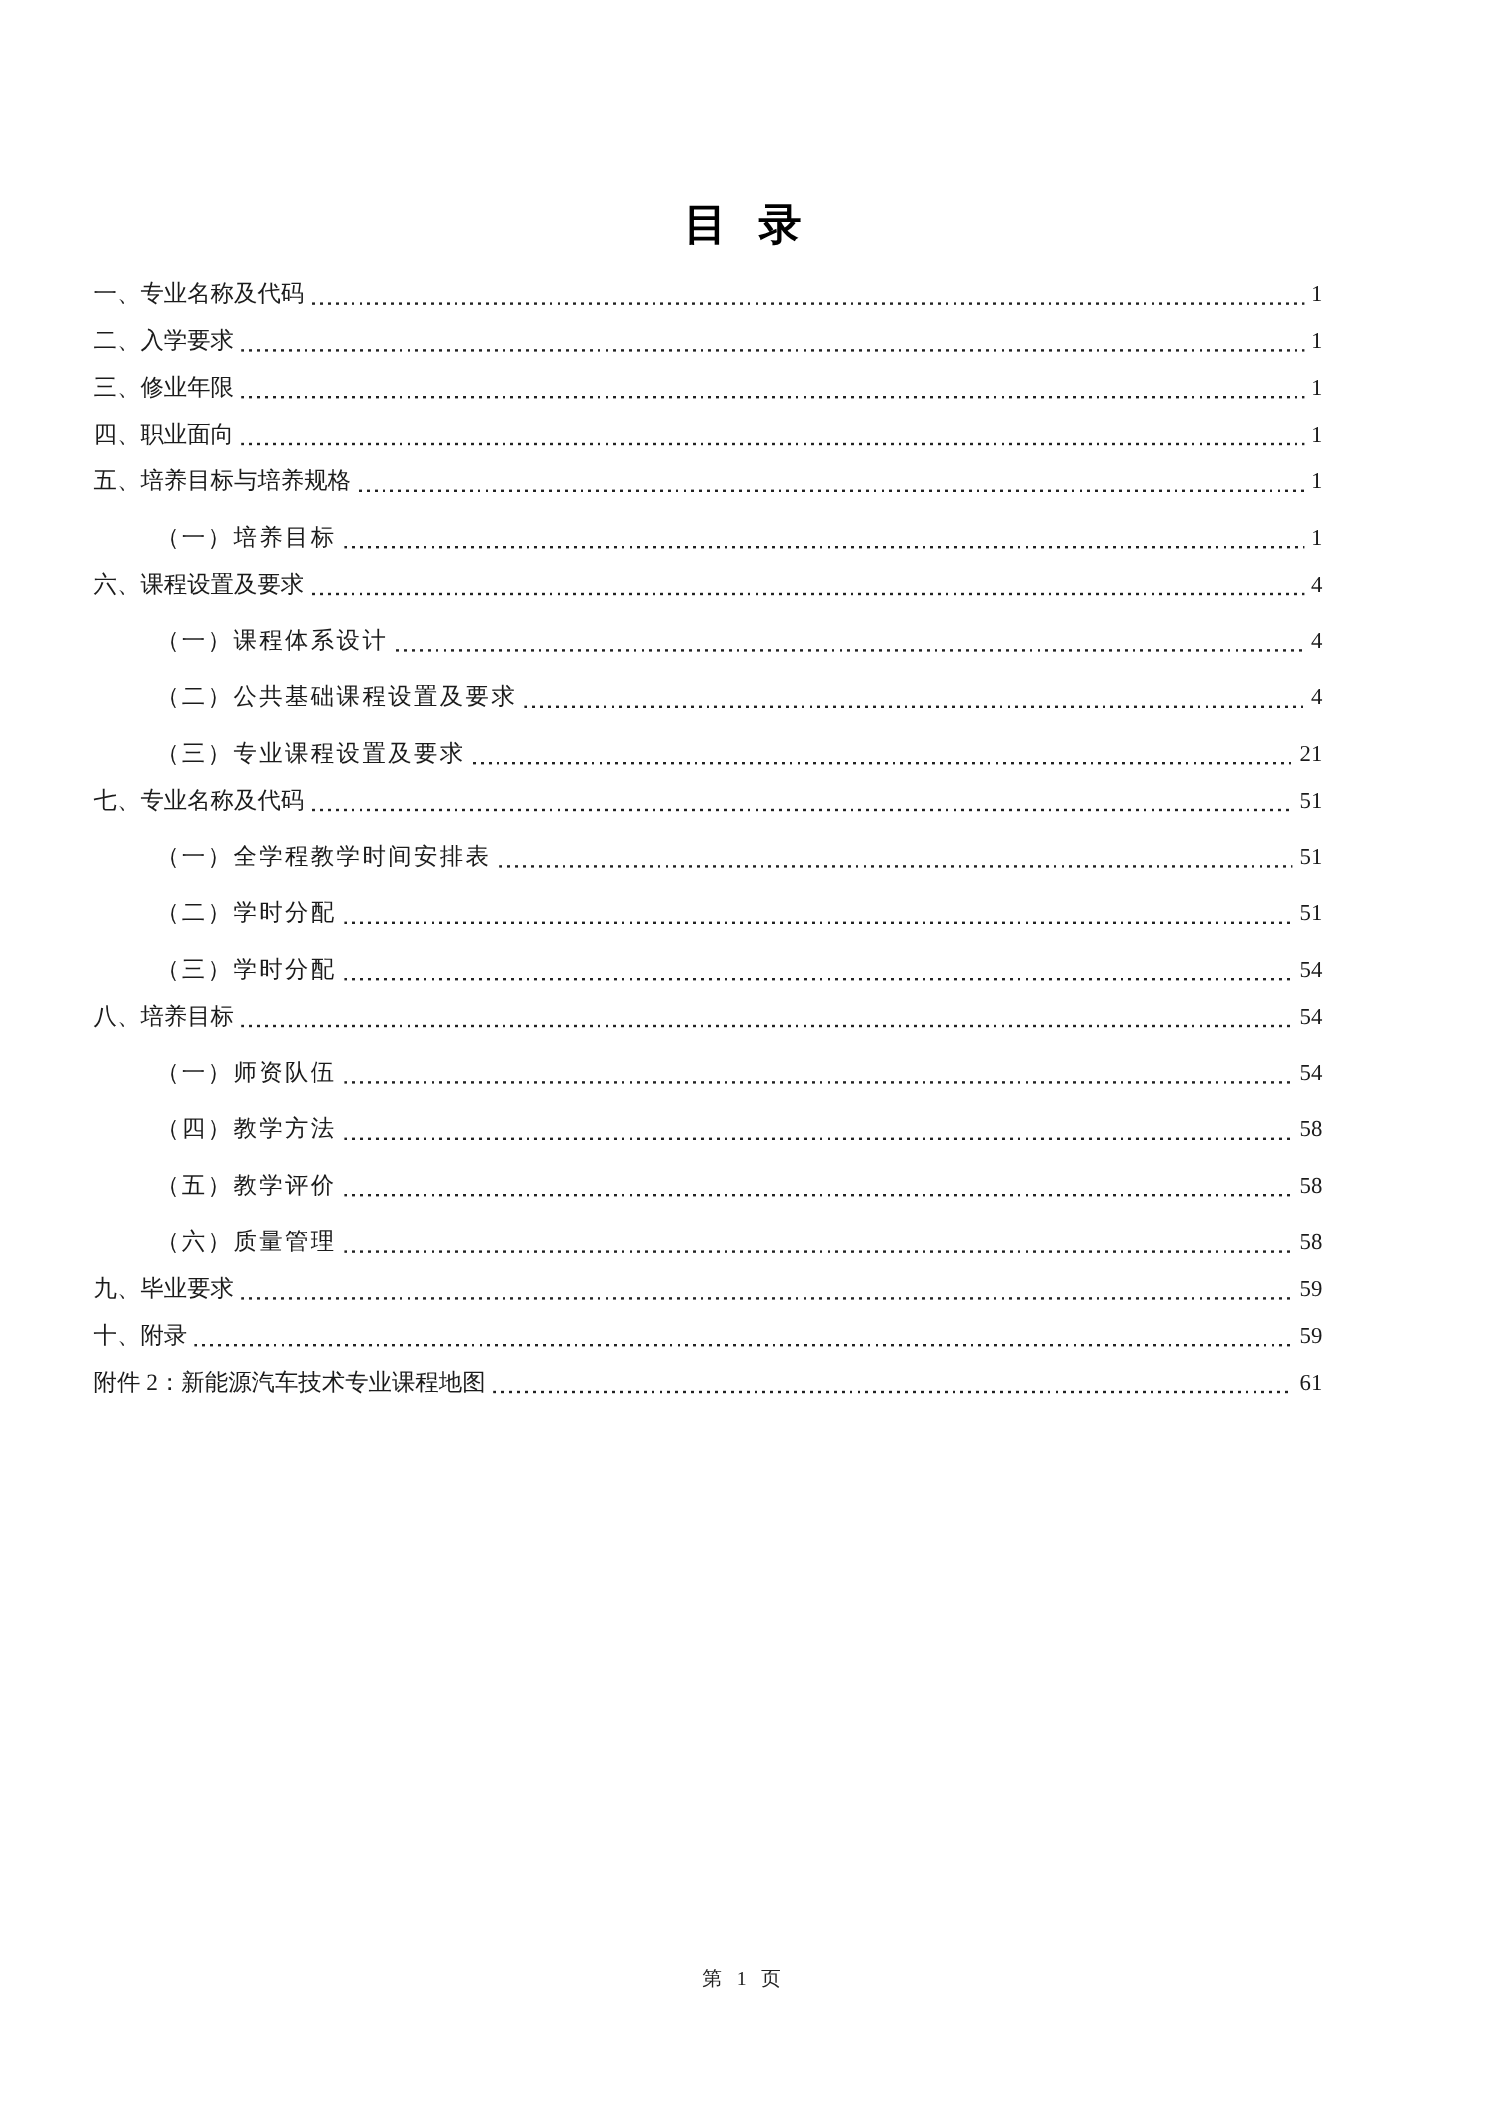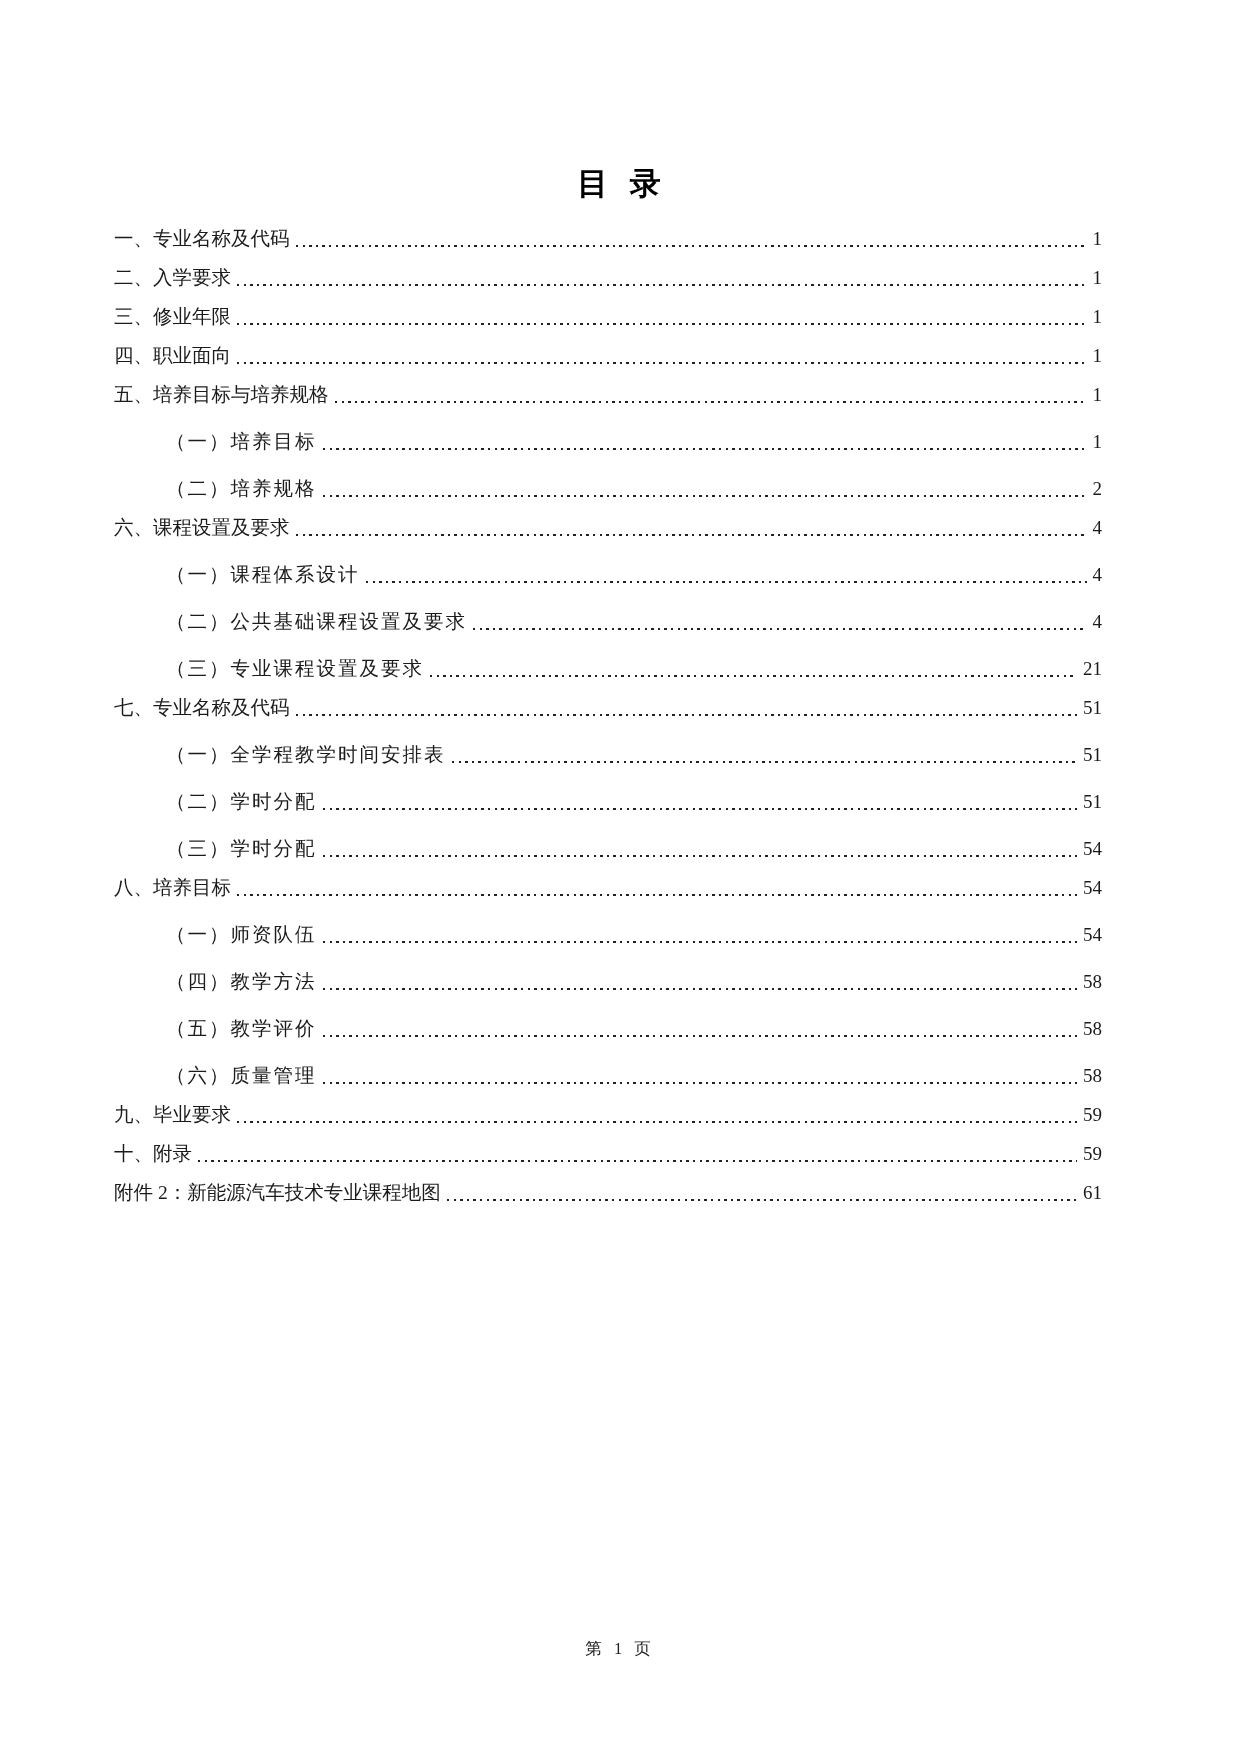--- a/index.html
+++ b/index.html
@@ -12,29 +12,29 @@
     color: #1b1b1b;
   }
   .page {
     position: absolute;
     inset: 0;
     background: #ffffff;
   }
   .doc-title {
     margin-top: 163px;
     text-align: center;
-    font-family: Liberation Serif, serif;
+    font-family: Liberation Sans, sans-serif;
     font-weight: 700;
-    font-size: 31px;
+    font-size: 36px;
     letter-spacing: 2px;
     white-space: pre;
     color: #000000;
   }
   .toc {
-    margin: 22px 138px 0 114px; 
+    margin: 22px 138px 0 78px; 
   }
   .toc-row {
     display: flex;
     align-items: flex-end;
     margin-top: 16px;
     font-size: 19.5px;
     line-height: 23px;
     cursor: pointer;
   }
   .toc-row.level-2 {
@@ -101,25 +101,20 @@
       </div>
       <div class="toc-row level-1">
         <span class="toc-label">五、培养目标与培养规格</span>
         <span class="toc-leader"></span>
         <span class="toc-page">1</span>
       </div>
       <div class="toc-row level-2">
         <span class="toc-label">（一）培养目标</span>
         <span class="toc-leader"></span>
         <span class="toc-page">1</span>
-      </div>
-      <div class="toc-row level-2">
-        <span class="toc-label">（二）培养规格</span>
-        <span class="toc-leader"></span>
-        <span class="toc-page">2</span>
       </div>
       <div class="toc-row level-1">
         <span class="toc-label">六、课程设置及要求</span>
         <span class="toc-leader"></span>
         <span class="toc-page">4</span>
       </div>
       <div class="toc-row level-2">
         <span class="toc-label">（一）课程体系设计</span>
         <span class="toc-leader"></span>
         <span class="toc-page">4</span>

